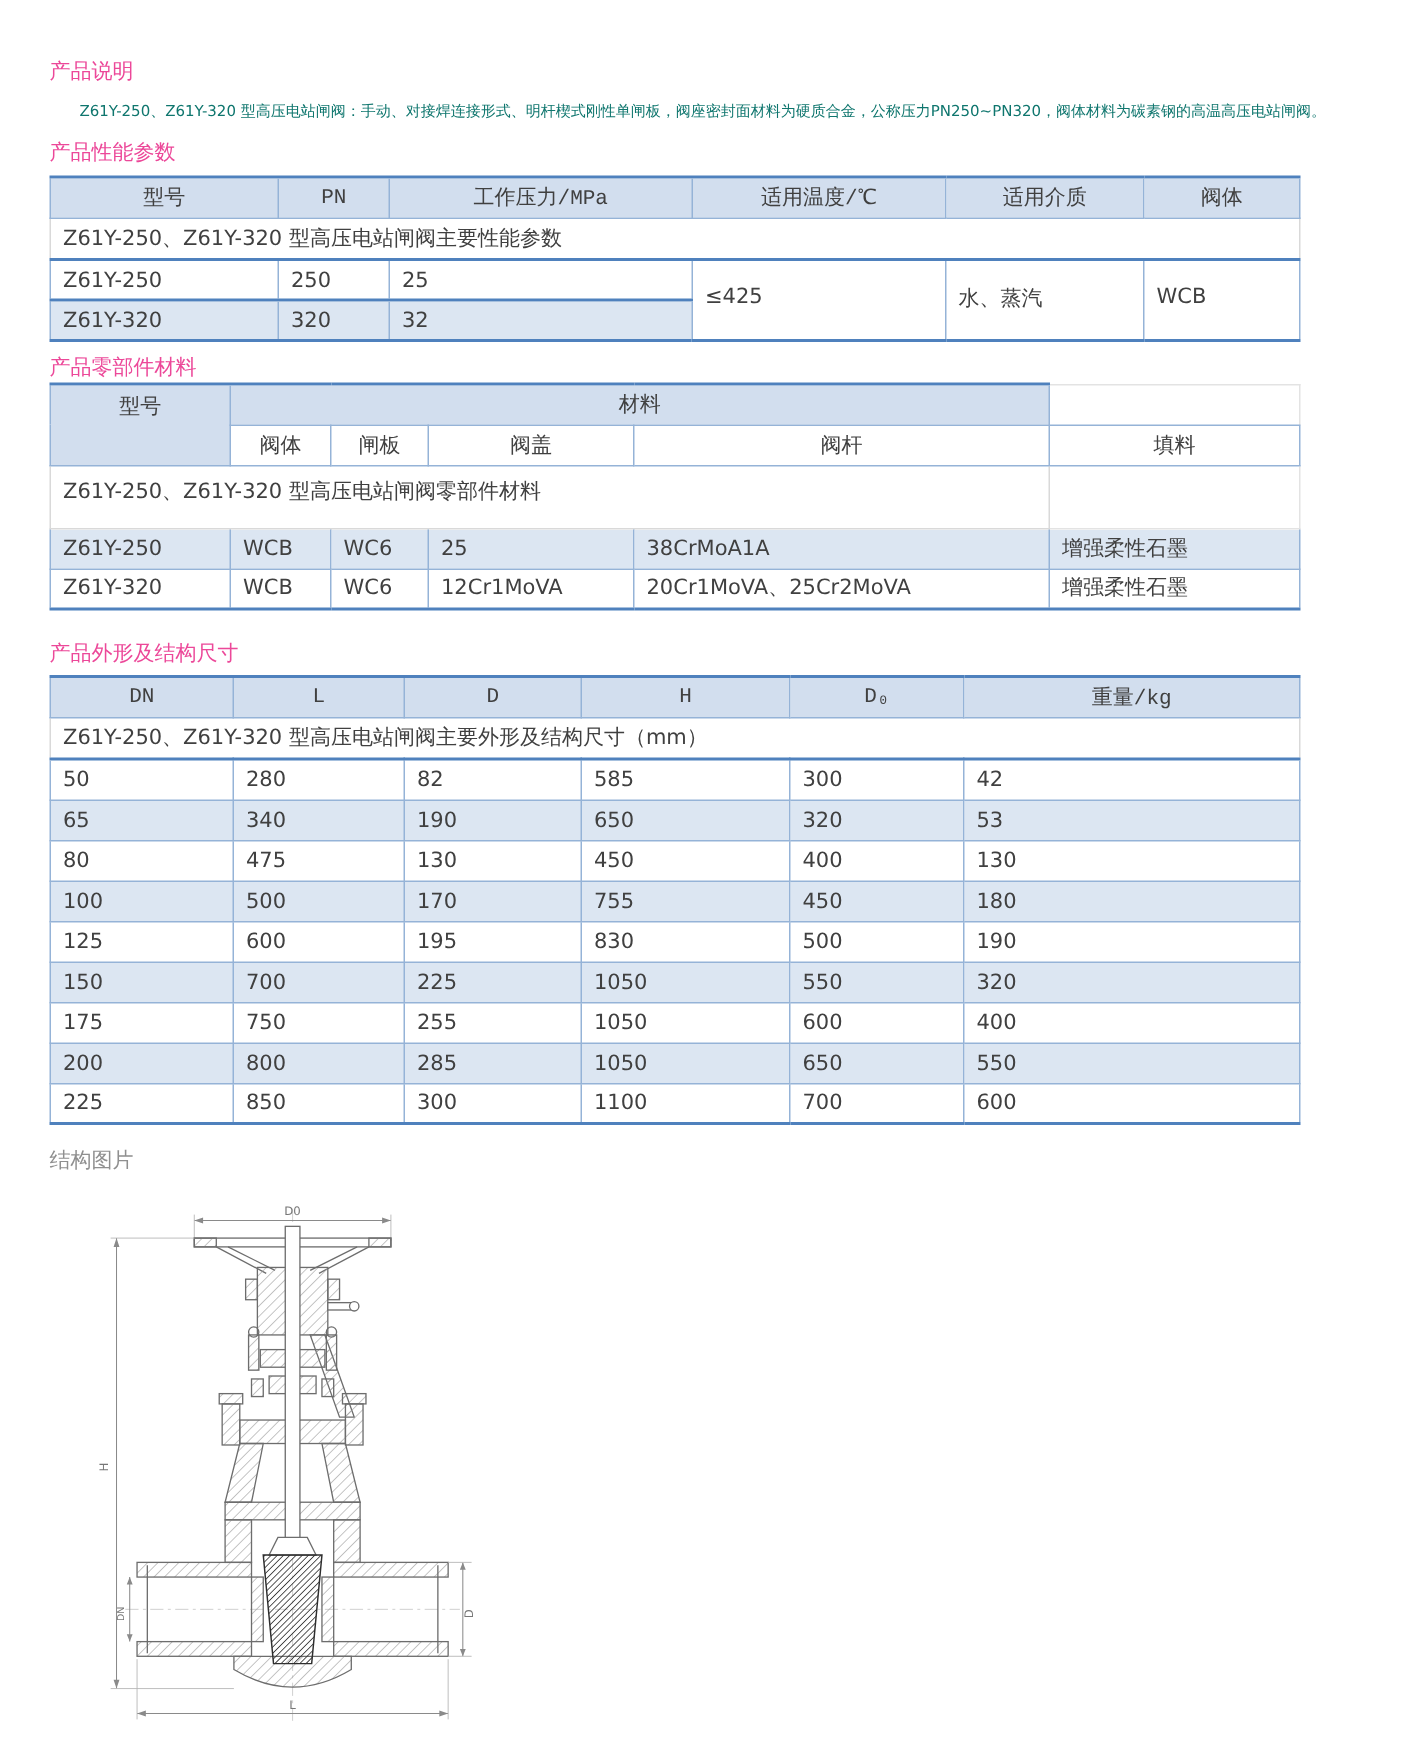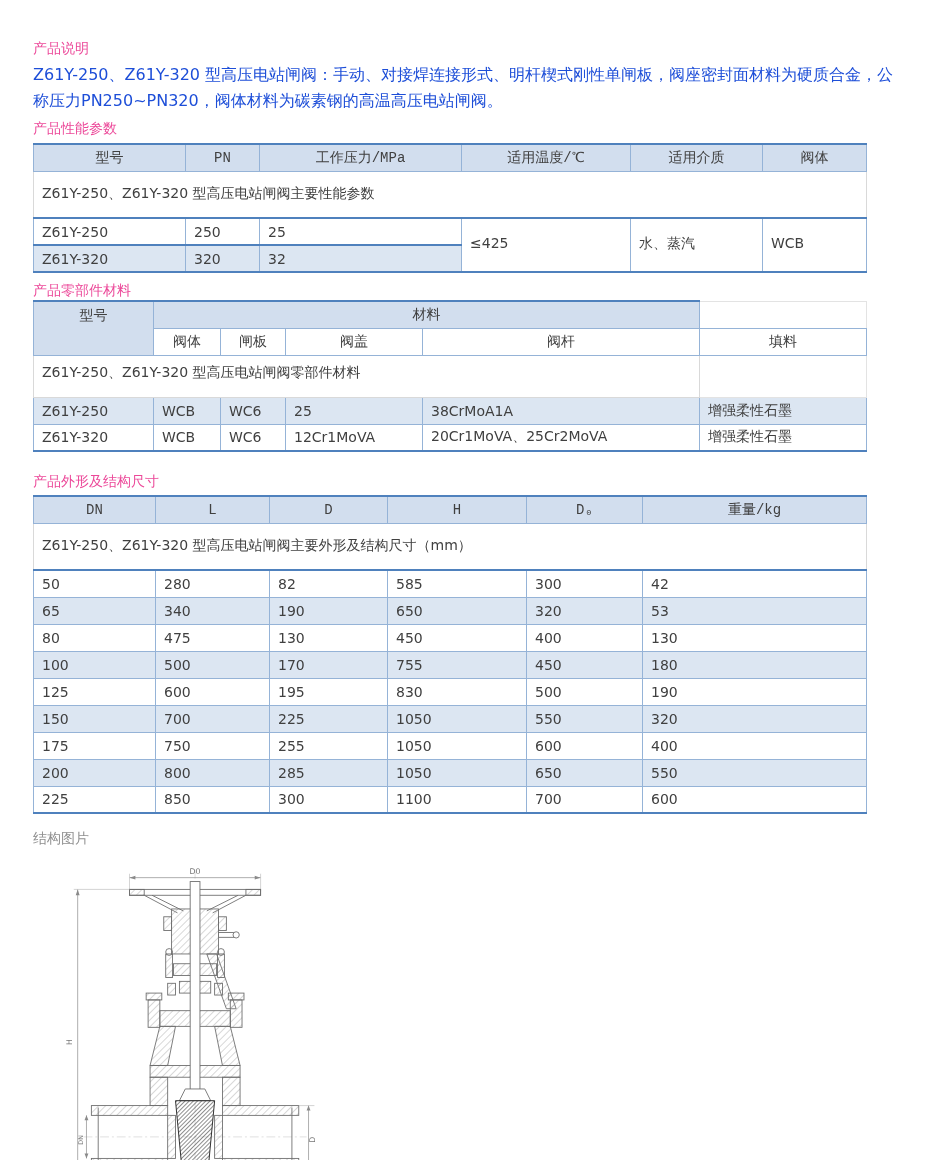--- a/index.html
+++ b/index.html
@@ -4,26 +4,26 @@
 <style>
   html,body{margin:0;padding:0;background:#fff;}
   body{
     width:937px;height:1160px;position:relative;overflow:hidden;
     font-family:"DejaVu Sans","Liberation Sans",sans-serif;
     color:#595959;-webkit-font-smoothing:antialiased;
   }
   .page{padding:40px 33px 0 33px;}
   .sec{font-size:14px;font-weight:400;color:#ec4899;margin:0;line-height:16px;}
   .sec.grey{color:#8f8f8f;}
-  .desc{font-size:16px;line-height:26px;color:#1d4ed8;margin:6px 0 6px 0;max-width:880px;}
+  .desc{font-size:10px;line-height:26px;color:#0f766e;margin:6px 0 6px 0;max-width:880px;text-align:center;}
 
   table{border-collapse:collapse;table-layout:fixed;width:833px;font-size:14px;color:#404040;}
   td,th{box-sizing:border-box;font-weight:400;overflow:hidden;white-space:nowrap;}
   .titlerow td{
-    border:1px solid #d9d9d9;background:#fff;height:47px;
+    border:1px solid #d9d9d9;background:#fff;height:28px;
     padding:0 0 0 8px;text-align:left;color:#404040;
   }
   thead th{
     background:#d2deee;border:1px solid #95b3d7;border-top:2px solid #4f81bd;
     height:27px;text-align:center;padding:0 4px;font-family:Liberation Mono, monospace;
   }
   tbody td{
     border:1px solid #95b3d7;height:27px;padding:0 4px 0 8px;text-align:left;background:#fff;
   }
   tr.blue td{background:#dce6f2;}

